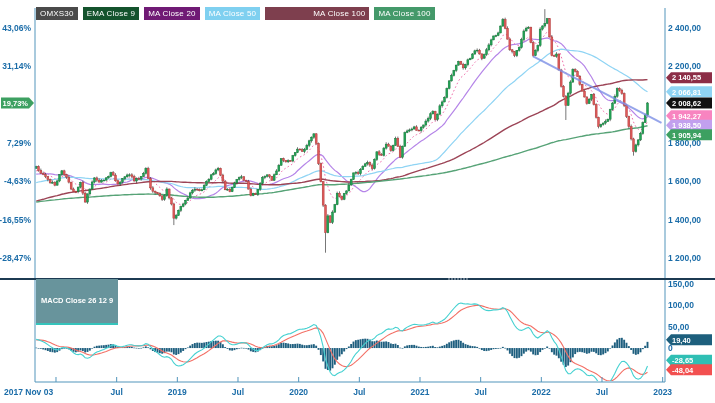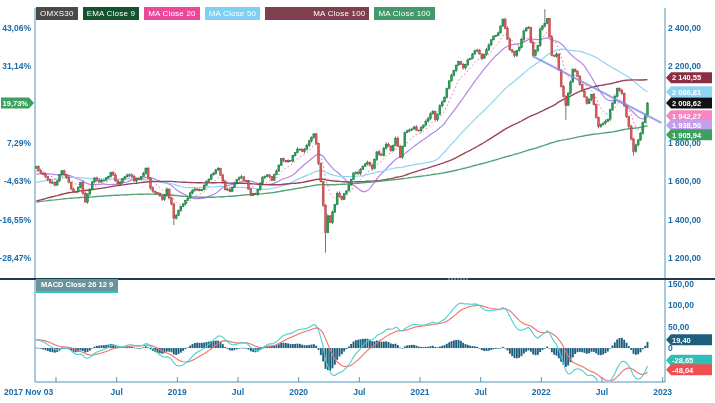--- a/index.html
+++ b/index.html
@@ -3,31 +3,31 @@
 <meta charset="utf-8">
 <style>
   html,body{margin:0;padding:0;background:#fff;}
   .app{position:relative;width:715px;height:403px;background:#ffffff;overflow:hidden;
        font-family:"Liberation Sans","DejaVu Sans",sans-serif;}
   #chart-svg{position:absolute;left:0;top:0;}
   .legend{position:absolute;left:36px;top:7px;display:flex;gap:5px;z-index:3;}
   .lg{display:inline-block;color:#fff;font-size:8px;font-weight:400;line-height:1;
       padding:2.5px 4px;border-radius:0;letter-spacing:.2px;white-space:nowrap;}
   .macd-legend{position:absolute;left:36px;top:279px;z-index:3;color:#fff;font-size:7.5px;
-      font-weight:700;line-height:1;padding:2px 5px;white-space:nowrap;}
+      font-weight:700;line-height:1;padding:18px 5px;white-space:nowrap;}
 </style>
 </head>
 <body>
 
 <div class="app">
 
   <div class="legend">
     <span class="lg" style="background: rgb(74, 74, 74);">OMXS30</span>
     <span class="lg" style="background: #14532d;">EMA Close 9</span>
-    <span class="lg" style="background: #ec4899;">MA Close 20</span>
+    <span class="lg" style="background: #701a75;">MA Close 20</span>
     <span class="lg" style="background: rgb(127, 208, 240);">MA Close 50</span>
     <span class="lg" style="background: rgb(126, 63, 78); padding-left: 48px;">MA Close 100</span>
     <span class="lg" style="background: rgb(68, 153, 106);">MA Close 100</span>
   </div>
 
   <div class="macd-legend" style="background: rgb(104, 148, 156); border-bottom: 2px solid rgb(53, 196, 188);">
     <span>MACD Close 26 12 9</span>
   </div>
 
   <svg id="chart-svg" width="715" height="403">

